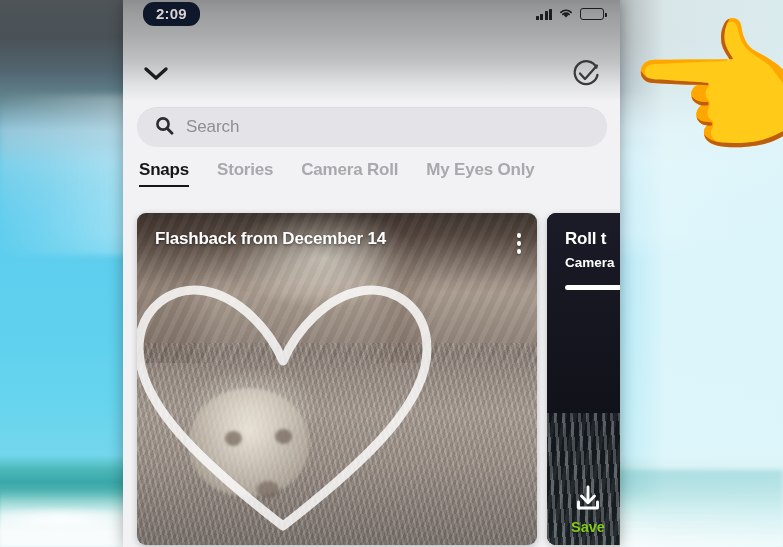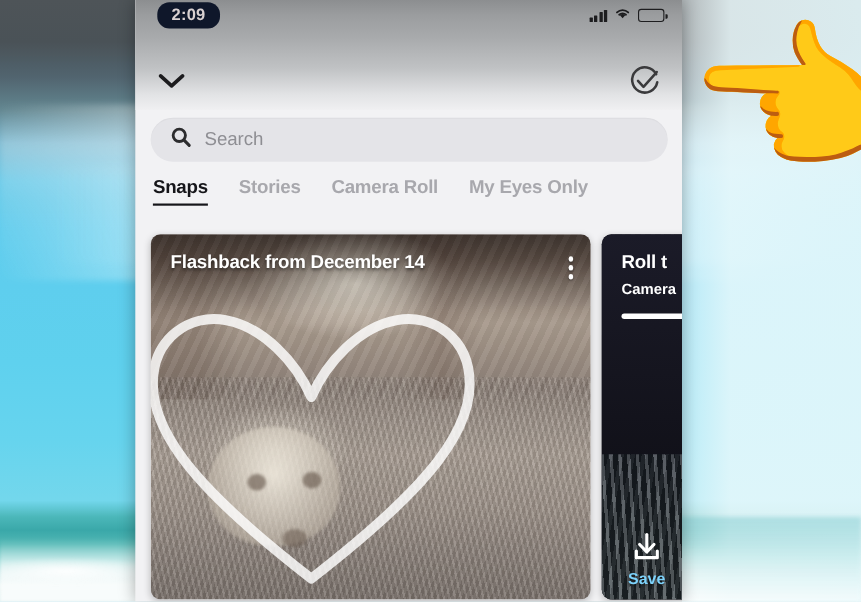--- a/index.html
+++ b/index.html
@@ -253,21 +253,21 @@
   .card2-bar {
     position:absolute; left:18px; top:72px;
     width:92px; height:5px; background:#fff; border-radius:3px;
   }
   .save-btn {
     position:absolute; left:24px; bottom:10px;
     display:flex; flex-direction:column; align-items:center; gap:2px;
     cursor:pointer;
   }
   .save-label {
-    font-size:14.5px; font-weight:700; color:#7dd3fc;
+    font-size:14.5px; font-weight:700; color:#84cc16;
     text-shadow:0 1px 3px rgba(0,0,0,.6);
   }
 </style>
 </head>
 <body>
 
 <div id="root">
 
   <div class="bg-photo"></div>
   <div class="bg-clouds"></div>

